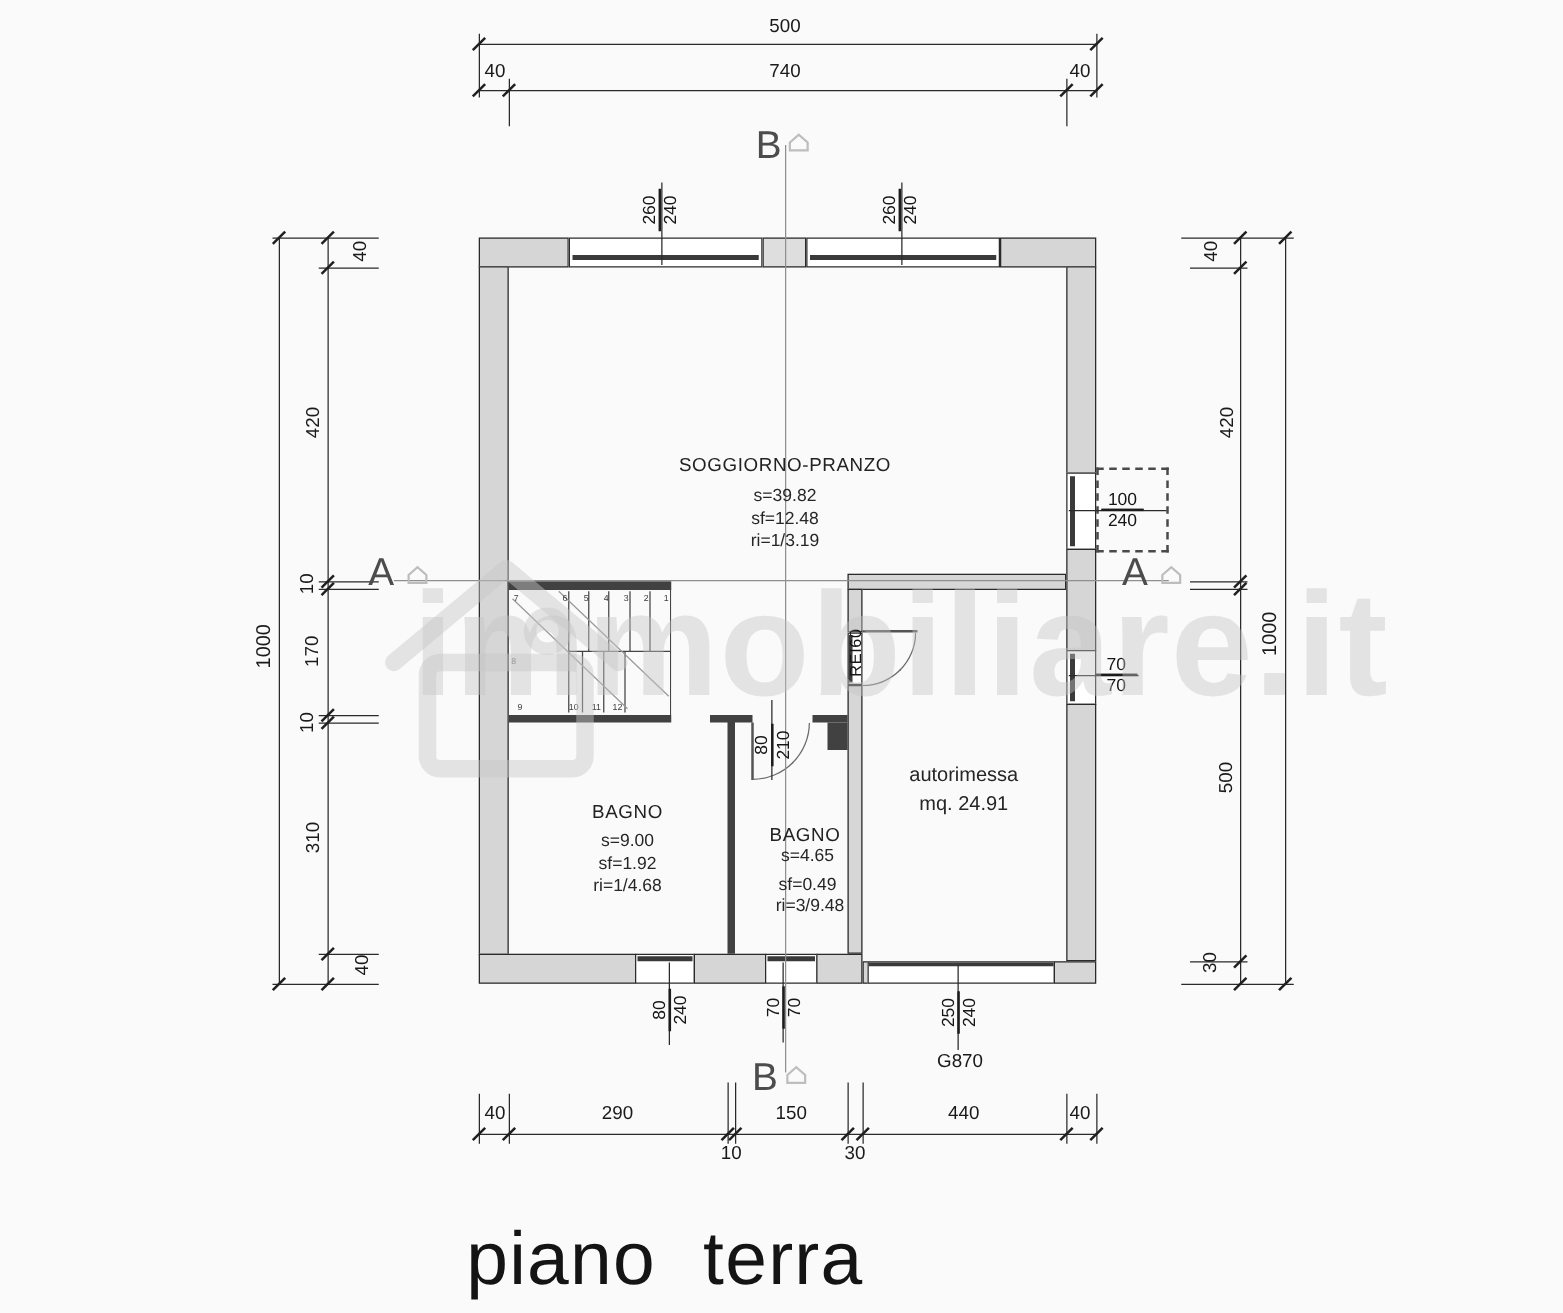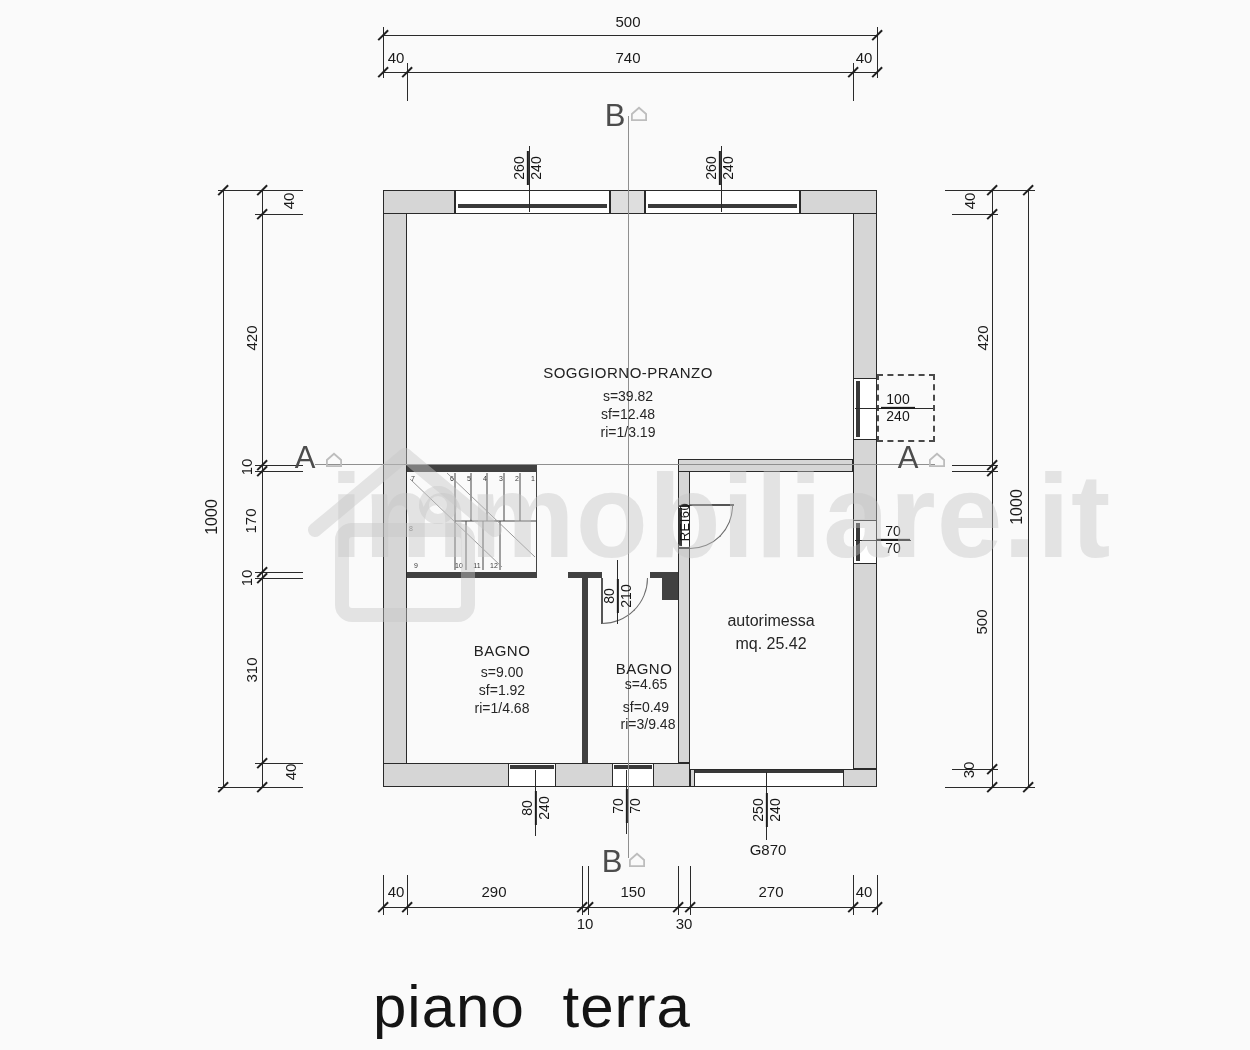--- a/index.html
+++ b/index.html
@@ -142,21 +142,21 @@
   <div class="roomstat" style="left:502px;top:672px;z-index:6;">s=9.00</div>
   <div class="roomstat" style="left:502px;top:690px;z-index:6;">sf=1.92</div>
   <div class="roomstat" style="left:502px;top:708px;z-index:6;">ri=1/4.68</div>
 
   <div class="roomname" style="left:644px;top:668px;z-index:6;">BAGNO</div>
   <div class="roomstat" style="left:646px;top:684px;z-index:6;">s=4.65</div>
   <div class="roomstat" style="left:646px;top:707px;z-index:6;">sf=0.49</div>
   <div class="roomstat" style="left:648px;top:724px;z-index:6;">ri=3/9.48</div>
 
   <div class="roomstat" style="left:771px;top:621px;font-size:16px;z-index:6;">autorimessa</div>
-  <div class="roomstat" style="left:771px;top:644px;font-size:16px;z-index:6;">mq. 25.42</div>
+  <div class="roomstat" style="left:771px;top:644px;font-size:16px;z-index:6;">mq. 24.91</div>
 
   <div class="vtext" style="left:684px;top:522px;z-index:6;">REI60</div>
 
   <div class="vl" style="left:529px;top:146px;height:66px;z-index:5;"></div>
   <div class="vfrac" style="left:528px;top:168px;z-index:6;">
     <span>260</span>
       <span class="fbar"></span>
       <span>240</span>
   </div>
   <div class="vl" style="left:721px;top:146px;height:66px;z-index:5;"></div>
@@ -245,21 +245,21 @@
   <div class="tick" style="left:407px;top:907px;"></div>
   <div class="tick" style="left:582px;top:907px;"></div>
   <div class="tick" style="left:588px;top:907px;"></div>
   <div class="tick" style="left:678px;top:907px;"></div>
   <div class="tick" style="left:690px;top:907px;"></div>
   <div class="tick" style="left:853px;top:907px;"></div>
   <div class="tick" style="left:877px;top:907px;"></div>
   <div class="dimtxt" style="left:396px;top:891px;">40</div>
   <div class="dimtxt" style="left:494px;top:891px;">290</div>
   <div class="dimtxt" style="left:633px;top:891px;">150</div>
-  <div class="dimtxt" style="left:771px;top:891px;">270</div>
+  <div class="dimtxt" style="left:771px;top:891px;">440</div>
   <div class="dimtxt" style="left:864px;top:891px;">40</div>
   <div class="dimtxt" style="left:585px;top:923px;">10</div>
   <div class="dimtxt" style="left:684px;top:923px;">30</div>
 
   <div class="hl" style="left:218px;top:190px;width:85px;"></div>
   <div class="hl" style="left:255px;top:214px;width:48px;"></div>
   <div class="hl" style="left:255px;top:465px;width:48px;"></div>
   <div class="hl" style="left:255px;top:471px;width:48px;"></div>
   <div class="hl" style="left:255px;top:572px;width:48px;"></div>
   <div class="hl" style="left:255px;top:578px;width:48px;"></div>

